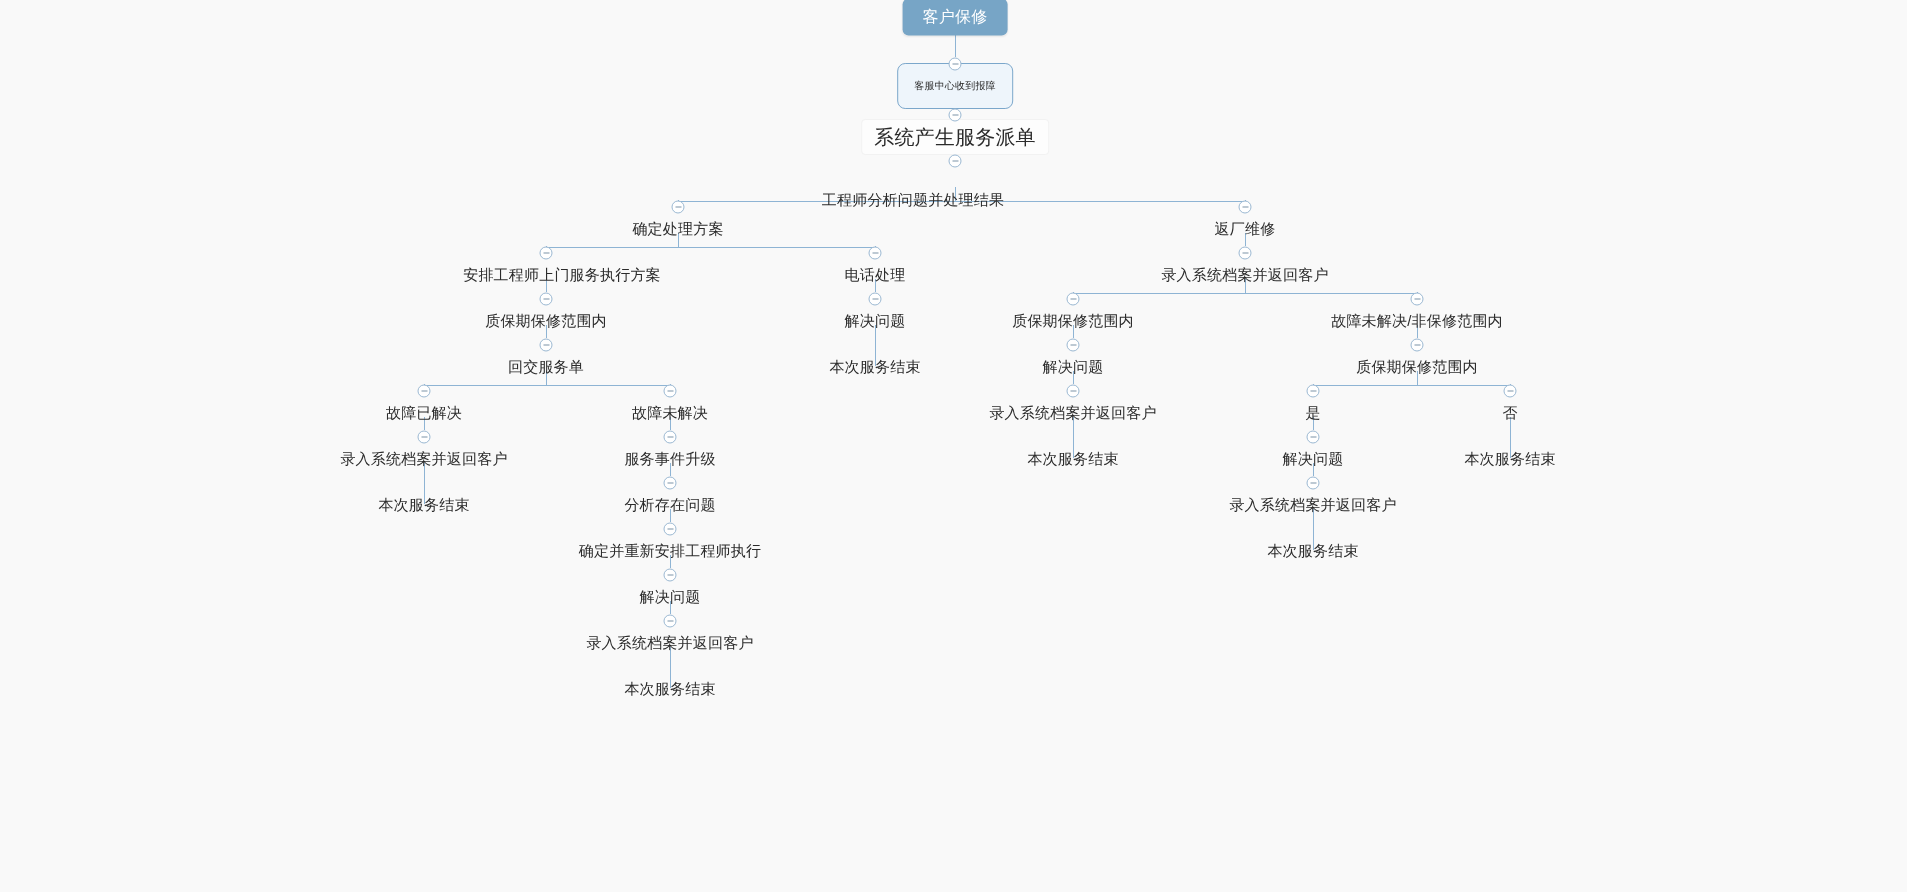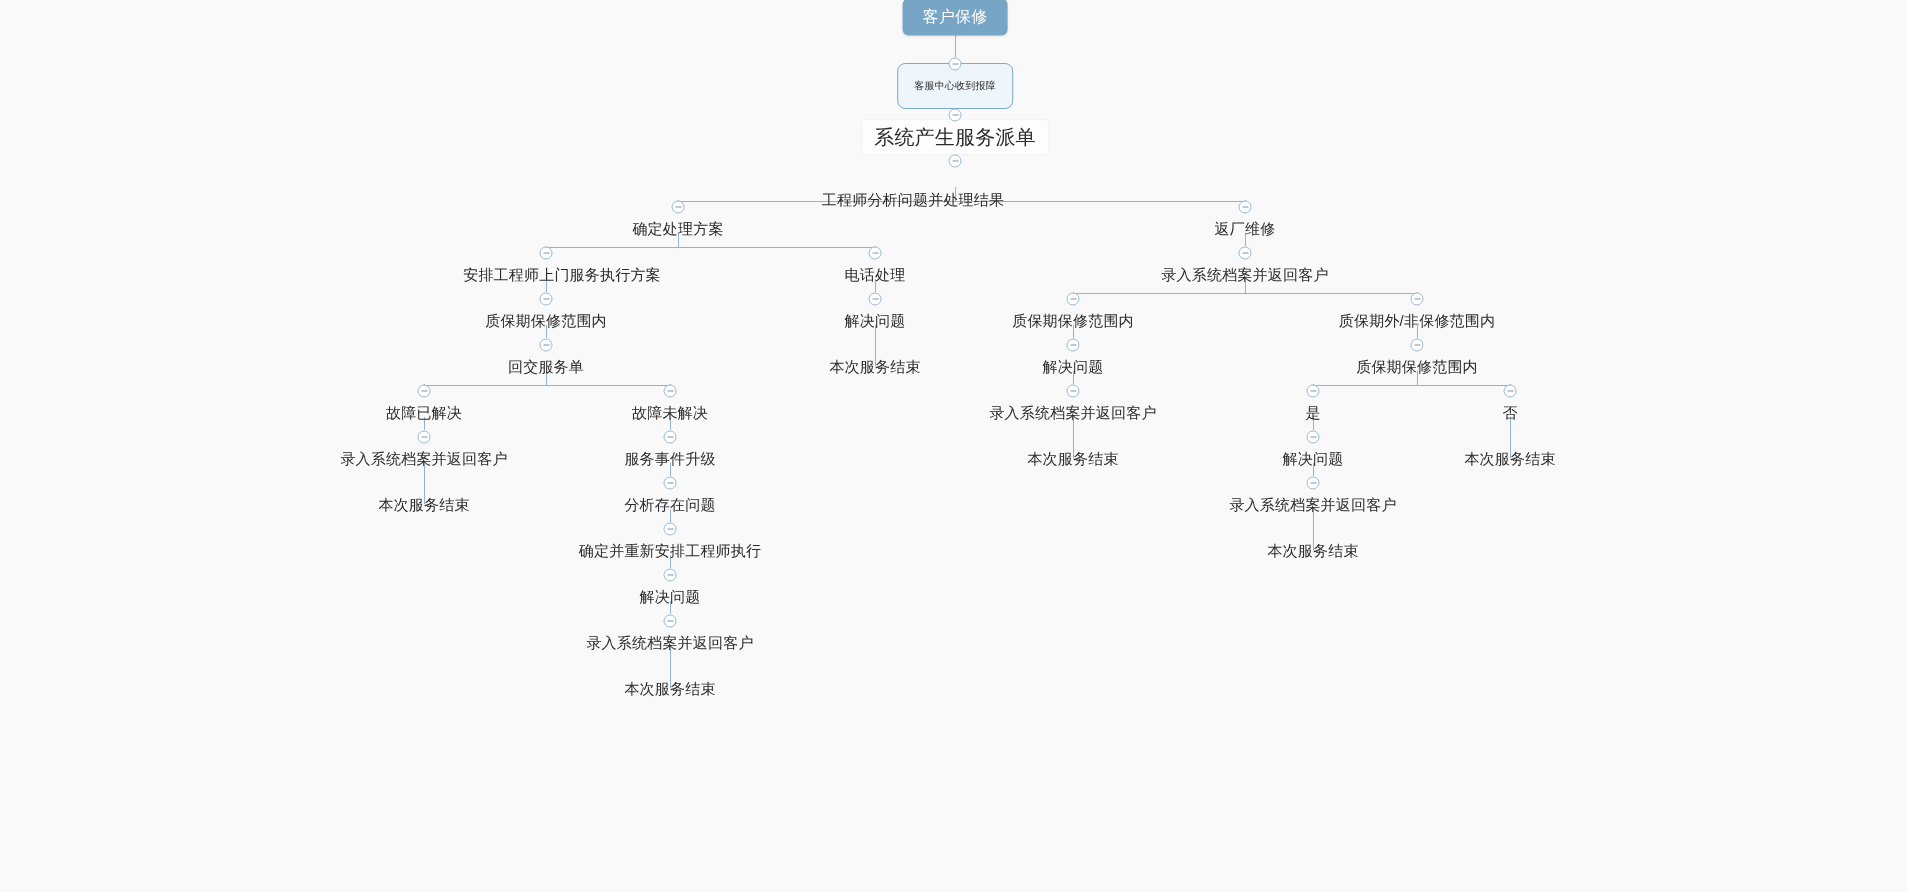--- a/index.html
+++ b/index.html
@@ -174,21 +174,21 @@
       <div class="toggle" style="left: 1245px; top: 207px;"></div>
       <div class="node plain" style="left: 1245px; top: 275px;">录入系统档案并返回客户</div>
       <div class="toggle" style="left: 1245px; top: 253px;"></div>
       <div class="node plain" style="left: 1073px; top: 321px;">质保期保修范围内</div>
       <div class="toggle" style="left: 1073px; top: 299px;"></div>
       <div class="node plain" style="left: 1073px; top: 367px;">解决问题</div>
       <div class="toggle" style="left: 1073px; top: 345px;"></div>
       <div class="node plain" style="left: 1073px; top: 413px;">录入系统档案并返回客户</div>
       <div class="toggle" style="left: 1073px; top: 391px;"></div>
       <div class="node plain" style="left: 1073px; top: 459px;">本次服务结束</div>
-      <div class="node plain" style="left: 1417px; top: 321px;">质保期外/非保修范围内</div>
+      <div class="node plain" style="left: 1417px; top: 321px;">故障未解决/非保修范围内</div>
       <div class="toggle" style="left: 1417px; top: 299px;"></div>
       <div class="node plain" style="left: 1417px; top: 367px;">质保期保修范围内</div>
       <div class="toggle" style="left: 1417px; top: 345px;"></div>
       <div class="node plain" style="left: 1313px; top: 413px;">是</div>
       <div class="toggle" style="left: 1313px; top: 391px;"></div>
       <div class="node plain" style="left: 1313px; top: 459px;">解决问题</div>
       <div class="toggle" style="left: 1313px; top: 437px;"></div>
       <div class="node plain" style="left: 1313px; top: 505px;">录入系统档案并返回客户</div>
       <div class="toggle" style="left: 1313px; top: 483px;"></div>
       <div class="node plain" style="left: 1313px; top: 551px;">本次服务结束</div>

